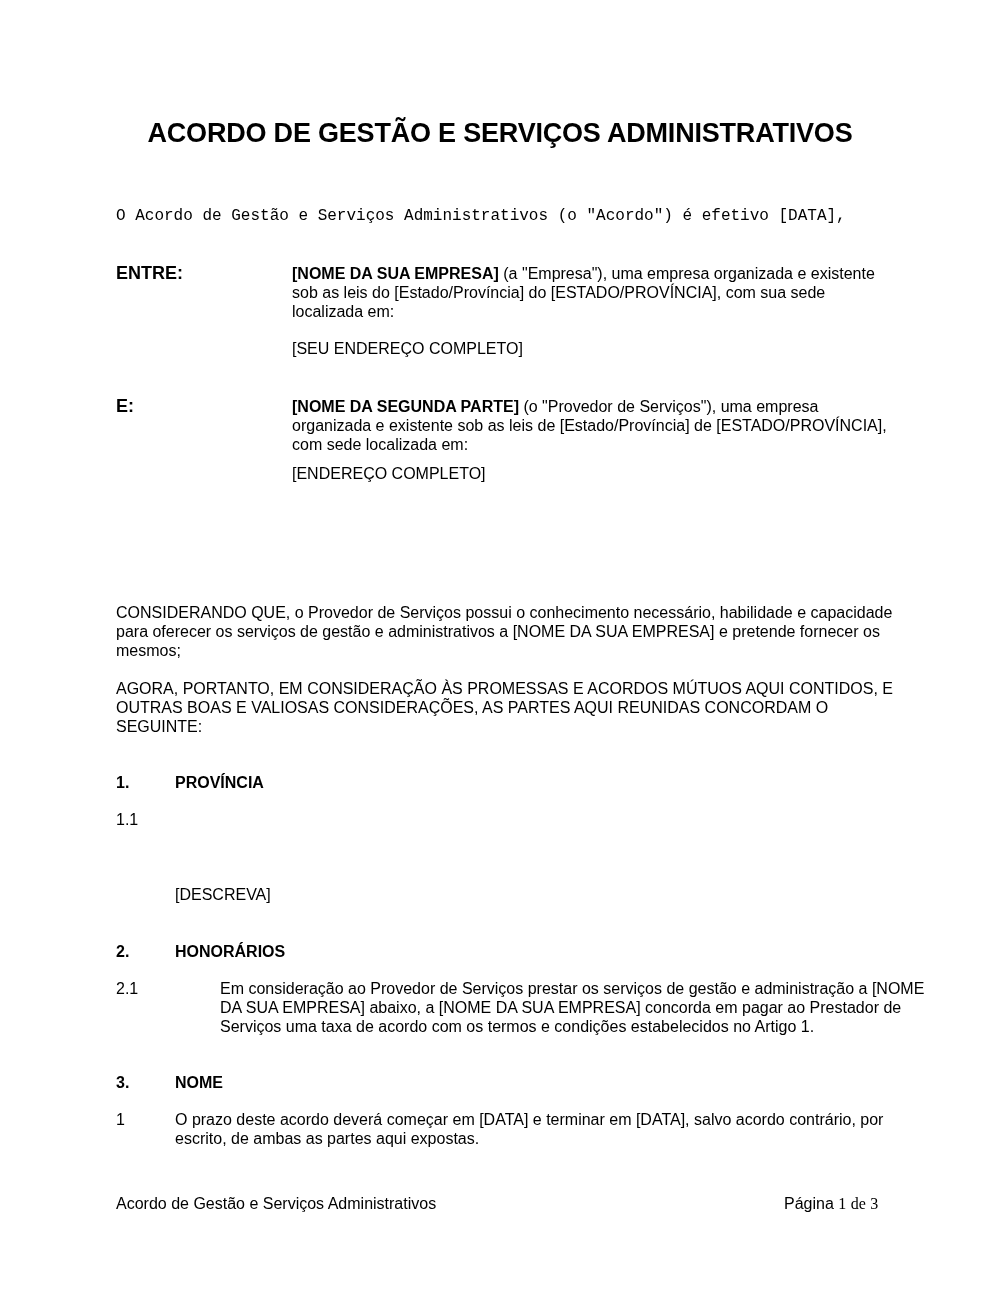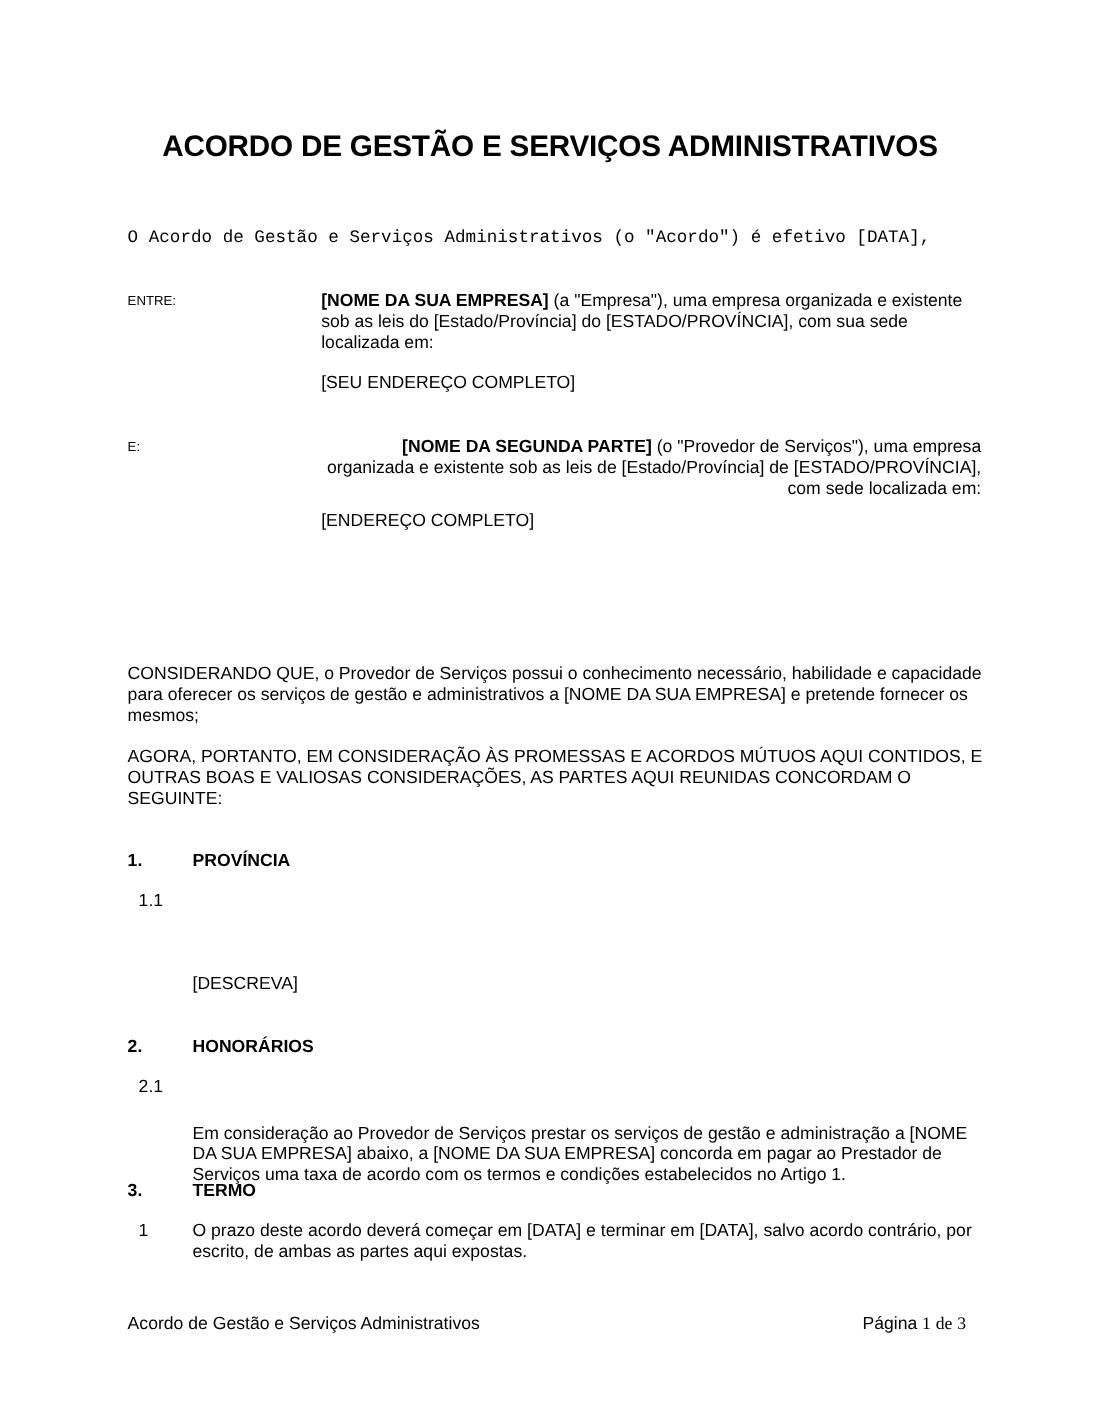--- a/index.html
+++ b/index.html
@@ -2,23 +2,23 @@
 <html><head>
 <meta charset="utf-8">
 <style>
   html, body { margin: 0; padding: 0; background: #ffffff; }
   body { width: 1000px; height: 1290px; position: relative; overflow: hidden;
          font-family: "Liberation Sans", sans-serif; color: #000; font-size: 16px; }
   .page { position: absolute; left: 0; top: 0; width: 916px; height: 1290px; }
   .title { position: absolute; left: 0; width: 1000px; top: 118px; text-align: center;
            font-weight: bold; font-size: 27px; letter-spacing: -0.2px; }
   .p { position: absolute; left: 116px; width: 780px; line-height: 19px; font-size: 16px; }
-  .label { position: absolute; left: 116px; font-weight: normal; font-size: 12px; line-height: 19px; }
+  .label { position: absolute; left: 116px; font-weight: bold; font-size: 18px; line-height: 19px; }
   .col { position: absolute; left: 292px; width: 600px; line-height: 19px; font-size: 16px; }
-  .num { position: absolute; left: 116px; font-size: 16px; line-height: 19px; margin-left: 10px; }
+  .num { position: absolute; left: 116px; font-size: 16px; line-height: 19px; }
   .numb { position: absolute; left: 116px; font-size: 16px; line-height: 19px; font-weight: bold; }
   .ind { position: absolute; left: 175px; width: 720px; line-height: 19px; font-size: 16px; }
   .hd { position: absolute; left: 175px; font-weight: bold; font-size: 16px; line-height: 19px; }
   b { font-weight: bold; }
   .footer-left { position: absolute; left: 116px; top: 1195px; font-size: 16px; }
   .footer-right { position: absolute; left: 784px; top: 1195px; font-size: 16px; }
   .serif { font-family: "Liberation Serif", serif; }
 </style>
 </head>
 <body>
@@ -29,40 +29,40 @@
 
   <div class="p" style="top:207px;font-family:Liberation Mono, monospace;">O Acordo de Gestão e Serviços Administrativos (o "Acordo") é efetivo [DATA],</div>
 
   <div class="label" style="top:264px;">ENTRE:</div>
   <div class="col" style="top:264px;">
     <b>[NOME DA SUA EMPRESA]</b><span> (a "Empresa"), uma empresa organizada e existente sob as leis do [Estado/Província] do [ESTADO/PROVÍNCIA], com sua sede localizada em:</span>
   </div>
   <div class="col" style="top:339px;">[SEU ENDEREÇO COMPLETO]</div>
 
   <div class="label" style="top:397px;">E:</div>
-  <div class="col" style="top:397px;text-align:right;">
+  <div class="col" style="top:397px;">
     <b>[NOME DA SEGUNDA PARTE]</b><span> (o "Provedor de Serviços"), uma empresa organizada e existente sob as leis de [Estado/Província] de [ESTADO/PROVÍNCIA], com sede localizada em:</span>
   </div>
   <div class="col" style="top:464px;">[ENDEREÇO COMPLETO]</div>
 
   <div class="p" style="top:603px;">CONSIDERANDO QUE, o Provedor de Serviços possui o conhecimento necessário, habilidade e capacidade para oferecer os serviços de gestão e administrativos a [NOME DA SUA EMPRESA] e pretende fornecer os mesmos;</div>
   <div class="p" style="top:679px;">AGORA, PORTANTO, EM CONSIDERAÇÃO ÀS PROMESSAS E ACORDOS MÚTUOS AQUI CONTIDOS, E OUTRAS BOAS E VALIOSAS CONSIDERAÇÕES, AS PARTES AQUI REUNIDAS CONCORDAM O SEGUINTE:</div>
 
   <div class="numb" style="top:773px;">1.</div>
   <div class="hd" style="top:773px;">PROVÍNCIA</div>
   <div class="num" style="top:810px;">1.1</div>
   <div class="ind" style="top:885px;">[DESCREVA]</div>
 
   <div class="numb" style="top:942px;">2.</div>
   <div class="hd" style="top:942px;">HONORÁRIOS</div>
   <div class="num" style="top:979px;">2.1</div>
-  <div class="ind" style="top:1021px;">Em consideração ao Provedor de Serviços prestar os serviços de gestão e administração a [NOME DA SUA EMPRESA] abaixo, a [NOME DA SUA EMPRESA] concorda em pagar ao Prestador de Serviços uma taxa de acordo com os termos e condições estabelecidos no Artigo 1.</div>
+  <div class="ind" style="top:979px;margin-left:45px;">Em consideração ao Provedor de Serviços prestar os serviços de gestão e administração a [NOME DA SUA EMPRESA] abaixo, a [NOME DA SUA EMPRESA] concorda em pagar ao Prestador de Serviços uma taxa de acordo com os termos e condições estabelecidos no Artigo 1.</div>
 
   <div class="numb" style="top:1073px;">3.</div>
-  <div class="hd" style="top:1073px;">TERMO</div>
+  <div class="hd" style="top:1073px;">NOME</div>
   <div class="num" style="top:1110px;">1</div>
   <div class="ind" style="top:1110px;">O prazo deste acordo deverá começar em [DATA] e terminar em [DATA], salvo acordo contrário, por escrito, de ambas as partes aqui expostas.</div>
 
   <div class="footer-left">Acordo de Gestão e Serviços Administrativos</div>
   <div class="footer-right">
     <span>Página</span>
     <span class="serif">1</span>
     <span class="serif">de</span>
     <span class="serif">3</span>
   </div>

